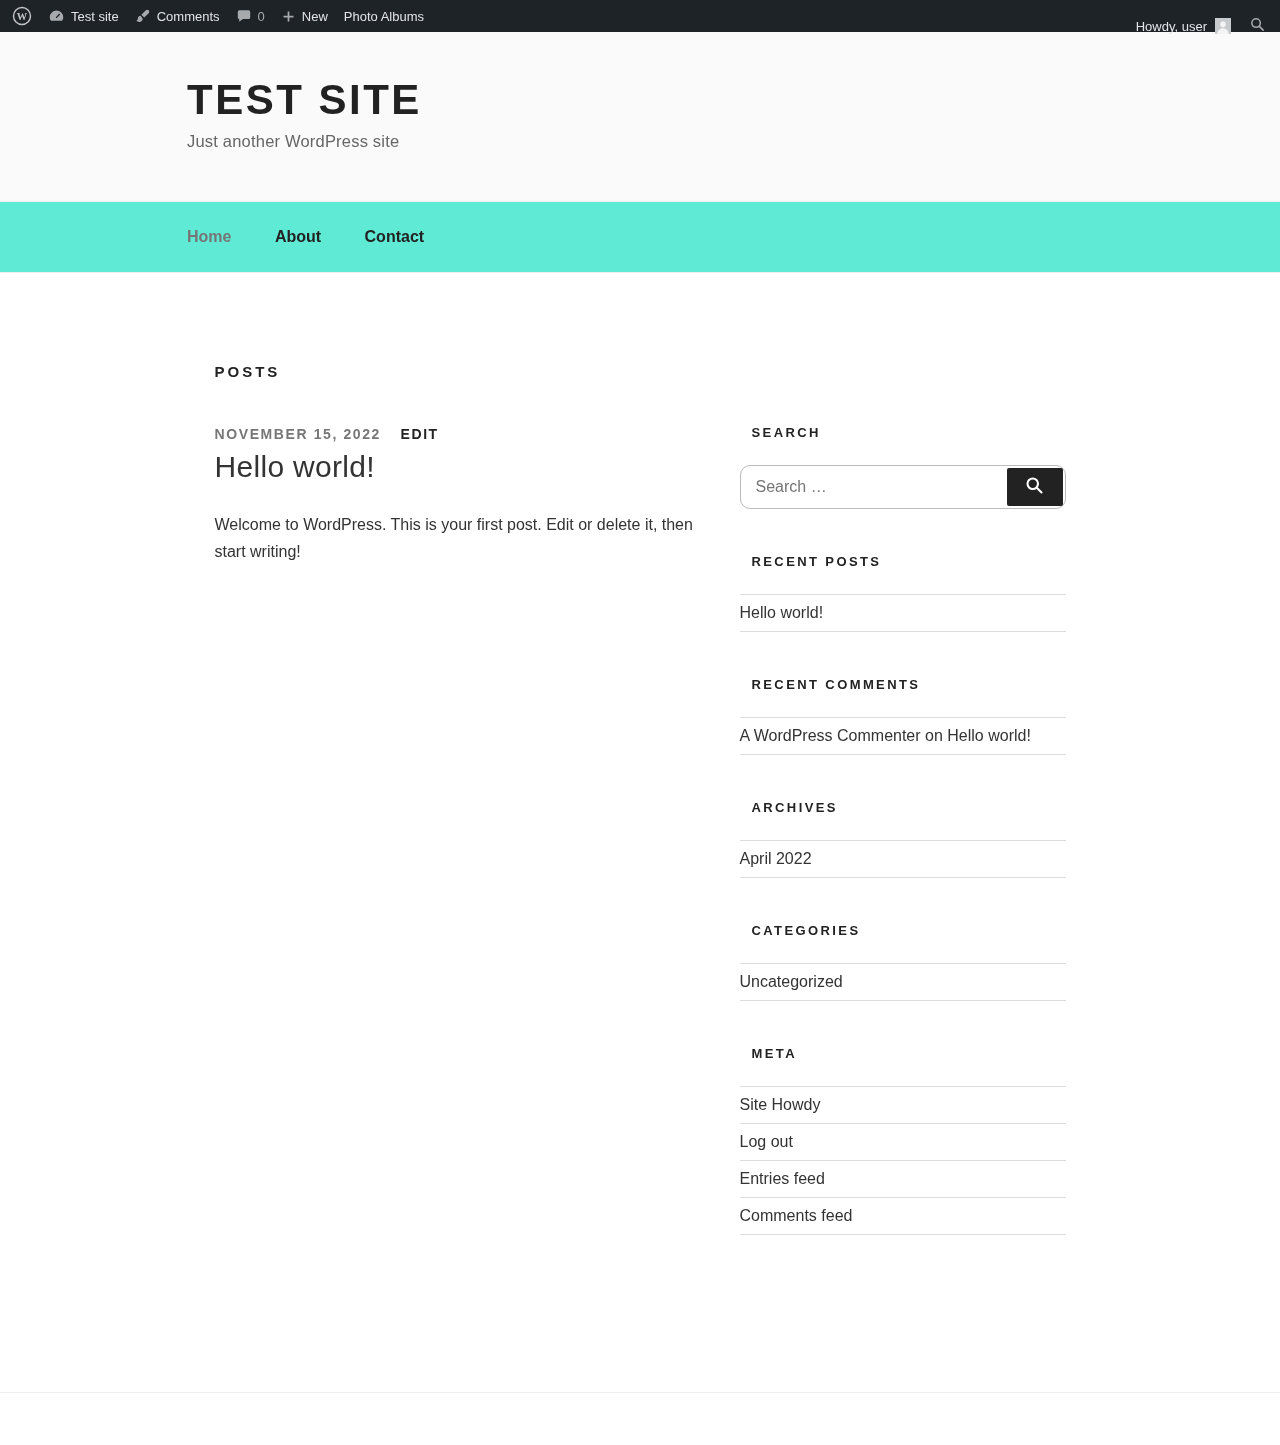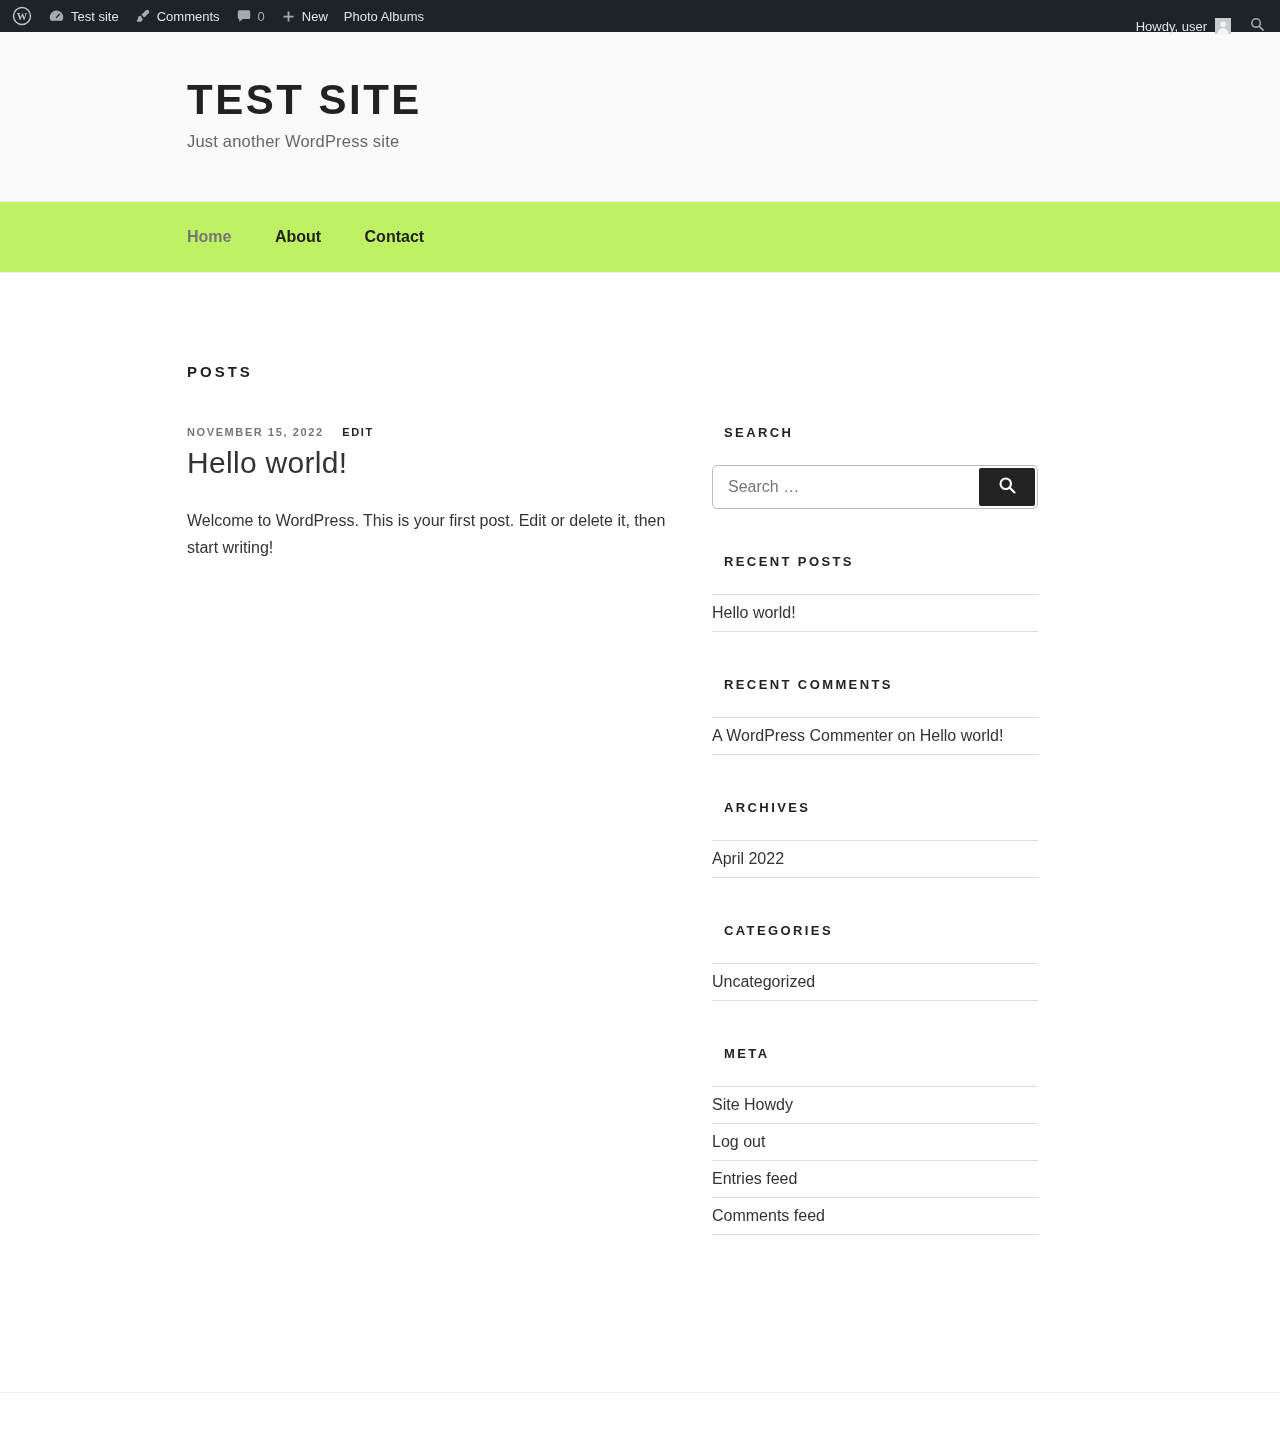--- a/index.html
+++ b/index.html
@@ -53,50 +53,50 @@
   .site-title a { color: #222222; }
   .site-tagline {
     margin: 8px 0 0;
     font-size: 16.5px;
     color: #666666;
     letter-spacing: 0.2px;
   }
 
   
   .main-nav {
-    background: #bef264;
+    background: #5eead4;
     border-top: 1px solid #eeeeee;
     border-bottom: 1px solid #eeeeee;
   }
   .main-nav .nav-inner { width: 906px; margin: 0 auto; }
   .nav-link {
     display: inline-block;
     padding: 26px 0;
     margin-right: 39px;
     font-size: 16px;
     font-weight: 700;
     color: #222222;
   }
   .nav-link.current { color: #767676; font-weight: 700; }
 
   
   .site-content { padding: 90px 0 112px; }
-  .content-area { display: flex; justify-content: flex-start; }
+  .content-area { display: flex; justify-content: center; }
   .primary-col { width: 525px; }
   .sidebar-col { width: 326px; padding-top: 62px; }
 
   .page-title {
     margin: 0 0 46px;
     font-size: 15px;
     font-weight: 800;
     letter-spacing: 3px;
     color: #222222;
   }
   .entry-meta {
-    font-size: 11px;
+    font-size: 14px;
     font-weight: 700;
     letter-spacing: 1.6px;
     color: #767676;
   }
   .entry-meta .posted-on { color: #767676; }
   .entry-meta .edit-link { color: #222222; margin-left: 14px; }
   .entry-title {
     margin: 8px 0 28px;
     font-size: 30px;
     font-weight: 300;
@@ -128,21 +128,21 @@
     font-size: 16px;
     color: #333333;
   }
   .widget li a { color: #333333; }
 
   .search-form { position: relative; }
   .search-input {
     width: 100%;
     height: 44px;
     border: 1px solid #bbbbbb;
-    border-radius: 5px;
+    border-radius: 10px;
     padding: 0 68px 0 15px;
     font-size: 16px;
     color: #444444;
     font-family: "Liberation Sans", sans-serif;
     background: #ffffff;
   }
   .search-input::placeholder { color: #757575; opacity: 1; }
   .search-submit {
     position: absolute;
     top: 3px; right: 3px; bottom: 3px;

